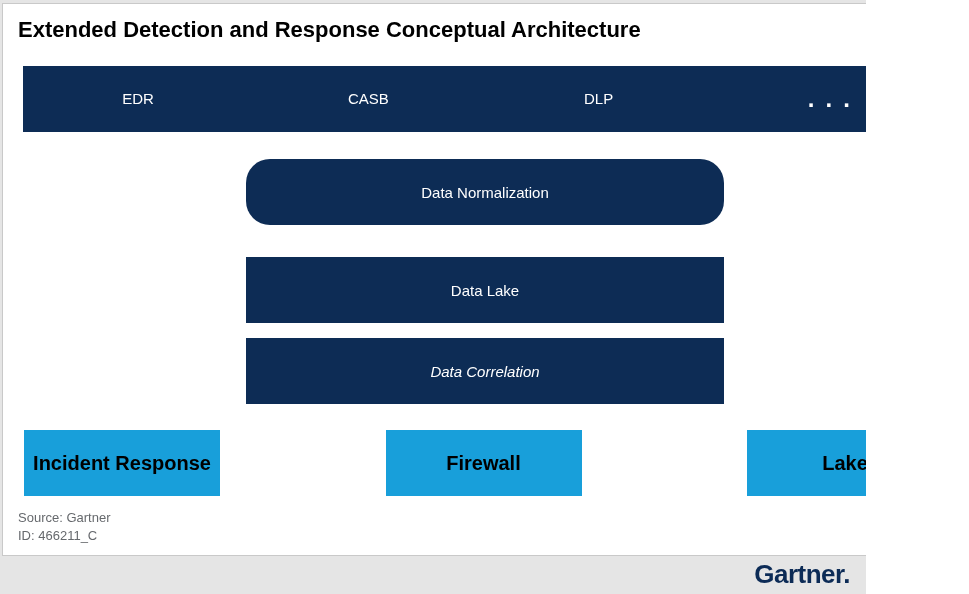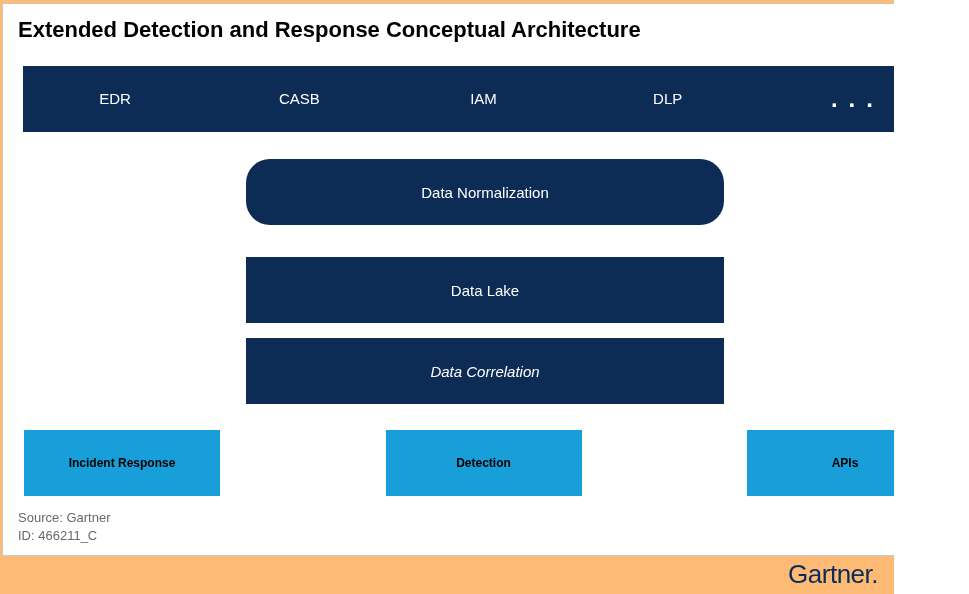--- a/index.html
+++ b/index.html
@@ -5,23 +5,22 @@
   html, body {
     margin: 0;
     padding: 0;
     background: #ffffff;
     font-family: "Liberation Sans", "DejaVu Sans", sans-serif;
   }
   .page {
     position: relative;
     width: 866px;
     height: 594px;
-    background: #fdba74;
+    background: #e5e5e5;
     overflow: hidden;
-    padding-left: 28px;
   }
   .frame {
     position: absolute;
     left: 2px;
     top: 3px;
     width: 961px;
     height: 553px;
     border: 1px solid #c9c9c9;
     background: #ffffff;
     box-sizing: border-box;
@@ -92,59 +91,56 @@
     height: 66px;
     display: flex;
     justify-content: space-between;
   }
   .bottom-row .box {
     width: 196px;
     height: 66px;
     background: #189fda;
     color: #000000;
     font-weight: bold;
-    font-size: 12px;
+    font-size: 20px;
   }
   .source-block {
     position: absolute;
     left: 18px;
     top: 509px;
     font-size: 13px;
     line-height: 18px;
     color: #66696d;
   }
   .logo {
     position: absolute;
     right: 16px;
     top: 559px;
     font-size: 26px;
-    font-weight: normal;
+    font-weight: bold;
     letter-spacing: -0.5px;
     color: #0c2b56;
     line-height: 30px;
   }
 </style>
 </head>
 <body>
 
 <div class="page">
 
   <div class="frame"></div>
 
   <h1 class="title">Extended Detection and Response Conceptual Architecture</h1>
 
   <div class="top-row">
     <div class="box navy">
       <span class="box-label">EDR</span>
     </div>
     <div class="box navy">
       <span class="box-label">CASB</span>
-    </div>
-    <div class="box navy">
-      <span class="box-label">IAM</span>
     </div>
     <div class="box navy">
       <span class="box-label">DLP</span>
     </div>
     <div class="box navy ellipsis">
       <span class="box-label">...</span>
     </div>
   </div>
 
   <div class="box navy mid-bar bar-0">
@@ -155,24 +151,24 @@
   </div>
   <div class="box navy mid-bar bar-2">
     <span class="box-label">Data Correlation</span>
   </div>
 
   <div class="bottom-row">
     <div class="box">
       <span class="box-label">Incident Response</span>
     </div>
     <div class="box">
-      <span class="box-label">Detection</span>
+      <span class="box-label">Firewall</span>
     </div>
     <div class="box">
-      <span class="box-label">APIs</span>
+      <span class="box-label">Lake</span>
     </div>
   </div>
 
   <div class="source-block">
     <div>Source: Gartner</div>
     <div>ID: 466211_C</div>
   </div>
 
   <div class="logo">Gartner.</div>
 

